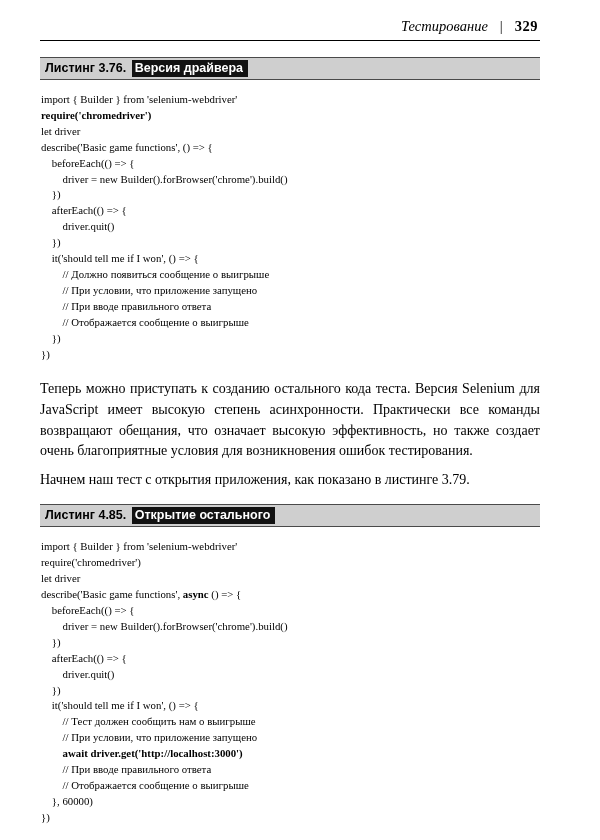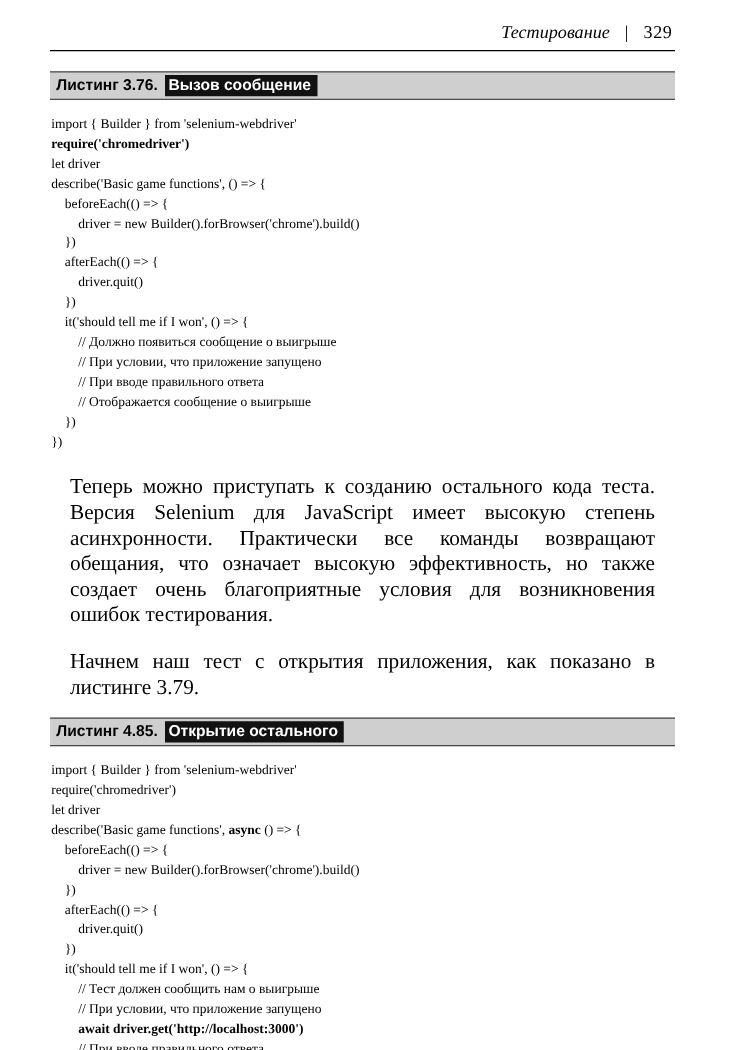--- a/index.html
+++ b/index.html
@@ -19,21 +19,21 @@
   .running-head {
     display: flex;
     justify-content: flex-end;
     align-items: baseline;
     gap: 12px;
     font-size: 14.5px;
     padding: 2px 2px 5px 0;
   }
   .running-head .section { font-style: italic; }
   .running-head .sep { font-weight: 400; }
-  .running-head .pagenum { font-weight: 400; letter-spacing: 0.5px; }
+  .running-head .pagenum { font-weight: 700; letter-spacing: 0.5px; }
   .head-rule {
     border-bottom: 1.6px solid #000;
     margin-bottom: 16px;
   }
   
   .caption {
     background: #cfcfcf;
     border-top: 1.2px solid #4a4a4a;
     border-bottom: 1.2px solid #4a4a4a;
     font-family: "Liberation Sans", sans-serif;
@@ -56,44 +56,44 @@
     font-family: Liberation Serif, serif;
     font-size: 10.8px;
     line-height: 15.9px;
     white-space: pre;
     margin: 12px 0 0 1px;
     color: #000;
   }
   .code .b { font-weight: bold; }
   
   .para {
-    font-size: 17px;
+    font-size: 14px;
     line-height: 20.6px;
     text-align: justify;
-    margin: 16px;
+    margin: 0;
   }
   .para-1 { margin-top: 17px; }
   .para-2 { margin-top: 8px; margin-bottom: 14px; }
 </style>
 </head>
 <body>
 
 <div class="page">
 
   <div class="running-head">
     <span class="section">Тестирование</span>
     <span class="sep">|</span>
     <span class="pagenum">329</span>
   </div>
   <div class="head-rule"></div>
 
   <div class="caption-wrap-1">
     <div class="caption">
       <span class="prefix">Листинг 3.76.</span>
-      <span class="title">Вызов сообщение</span>
+      <span class="title">Версия драйвера</span>
     </div>
     <div class="code"><div><span>import { Builder } from 'selenium-webdriver'</span></div><div><span class="b">require('chromedriver')</span></div><div><span>let driver</span></div><div><span>describe('Basic game functions', () =&gt; {</span></div><div><span>    beforeEach(() =&gt; {</span></div><div><span>        driver = new Builder().forBrowser('chrome').build()</span></div><div><span>    })</span></div><div><span>    afterEach(() =&gt; {</span></div><div><span>        driver.quit()</span></div><div><span>    })</span></div><div><span>    it('should tell me if I won', () =&gt; {</span></div><div><span>        // Должно появиться сообщение о выигрыше</span></div><div><span>        // При условии, что приложение запущено</span></div><div><span>        // При вводе правильного ответа</span></div><div><span>        // Отображается сообщение о выигрыше</span></div><div><span>    })</span></div><div><span>})</span></div></div>
   </div>
 
   <p class="para para-1">Теперь можно приступать к созданию остального кода теста. Версия Selenium для JavaScript имеет высокую степень асинхронности. Практически все команды возвращают обещания, что означает высокую эффективность, но также создает очень благоприятные условия для возникновения ошибок тестирования.</p>
   <p class="para para-2">Начнем наш тест с открытия приложения, как показано в листинге 3.79.</p>
 
   <div class="caption-wrap-2">
     <div class="caption">
       <span class="prefix">Листинг 4.85.</span>

